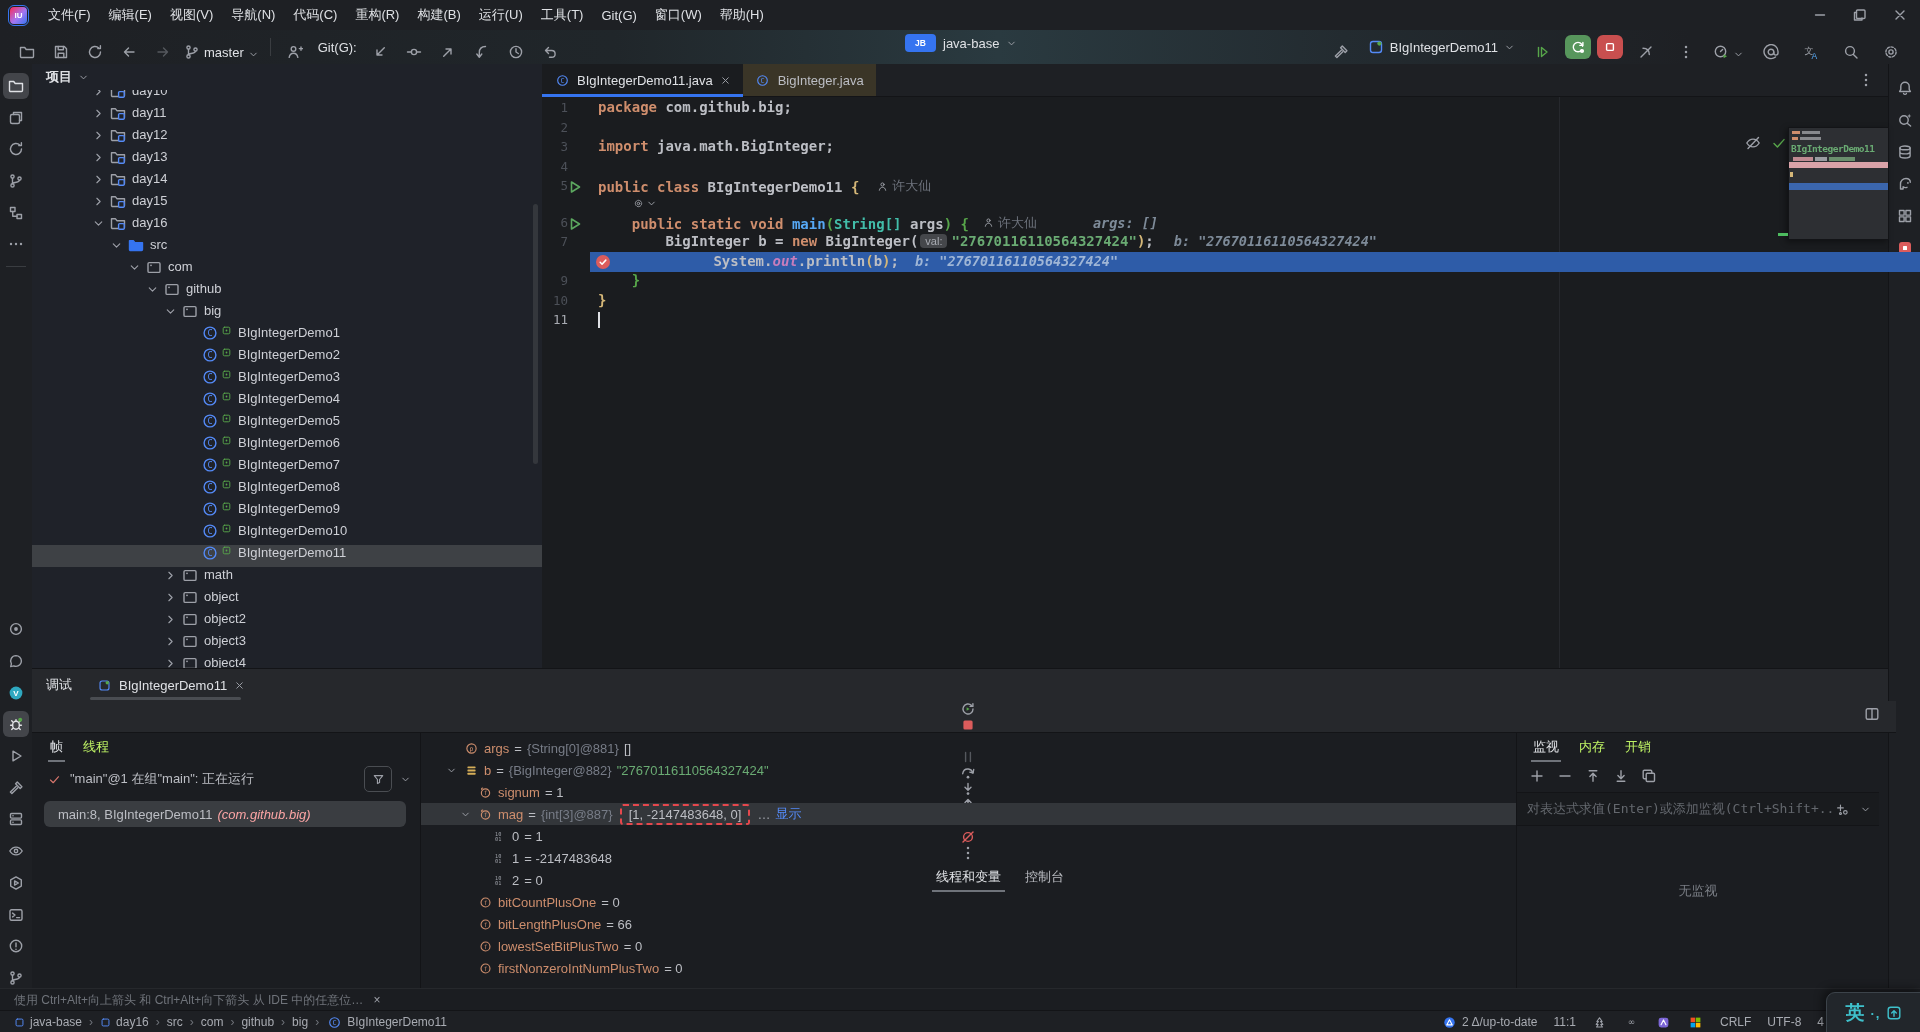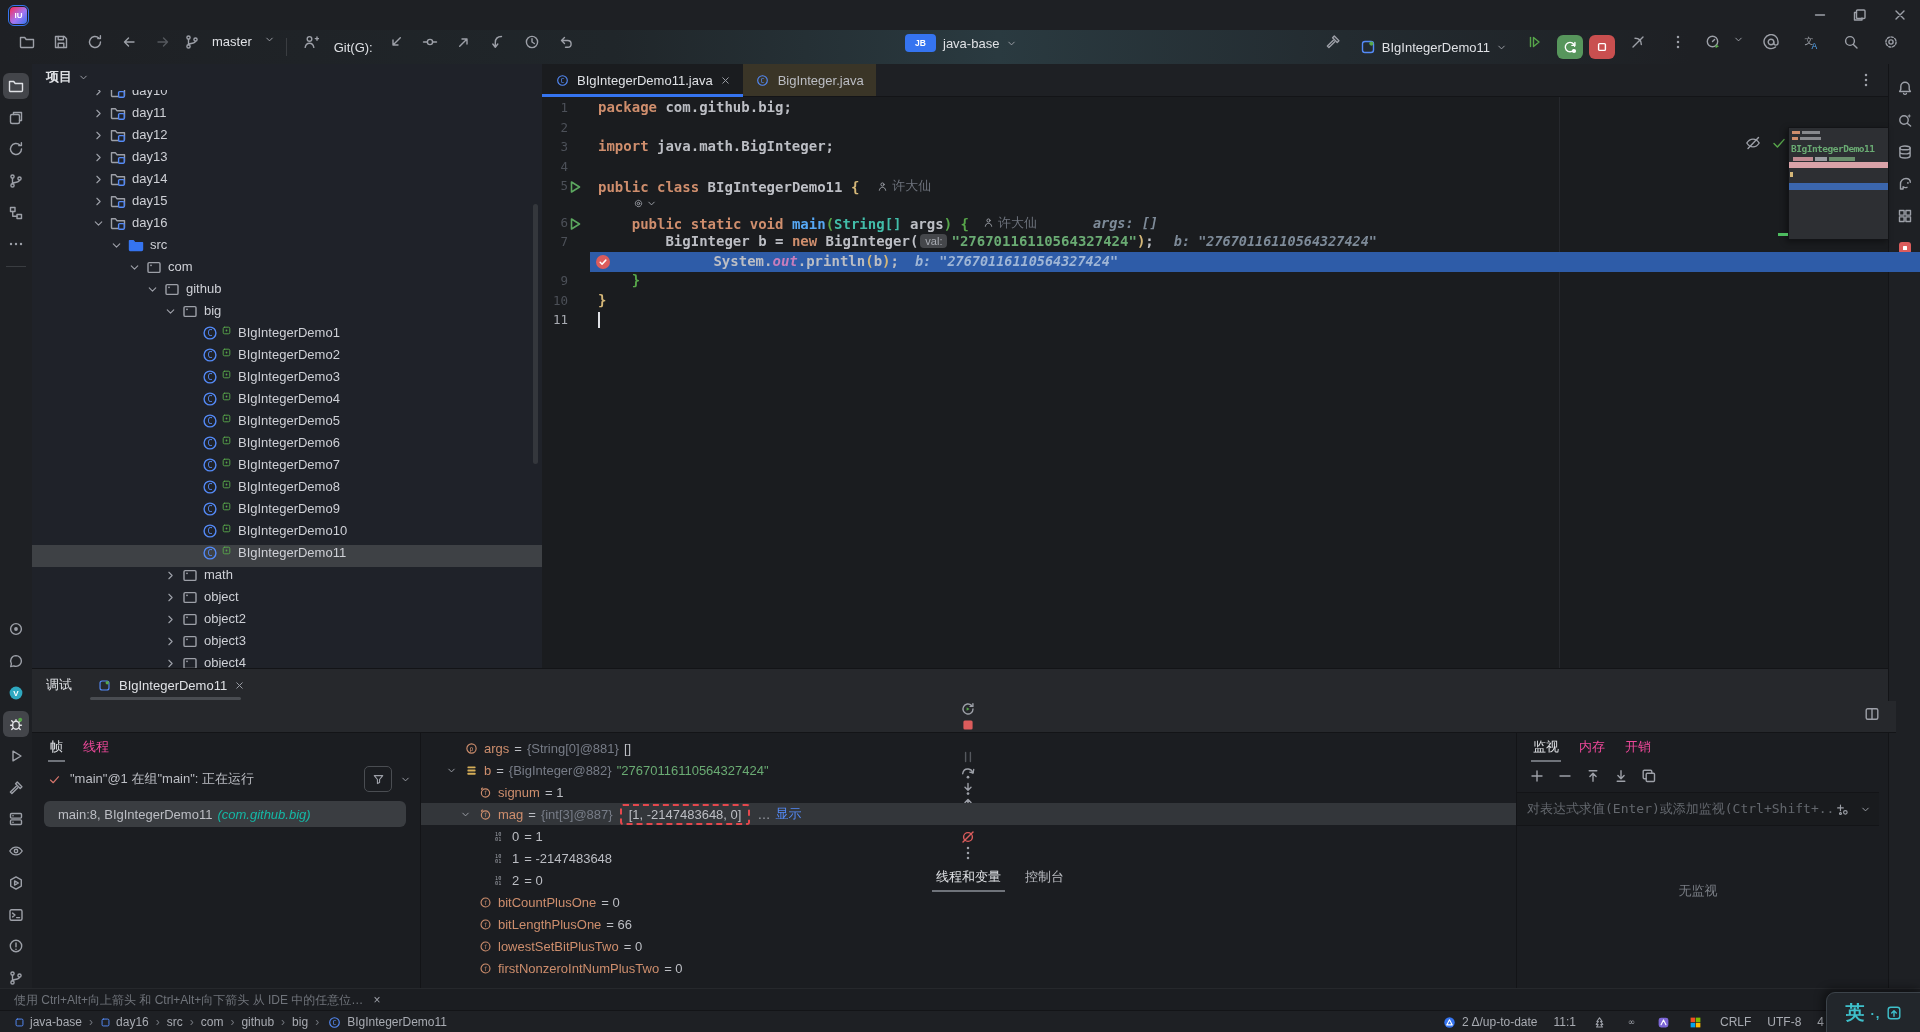--- a/index.html
+++ b/index.html
@@ -18,21 +18,21 @@
         background:linear-gradient(135deg,#fe2857,#a177f4 55%,#3574f0);outline:1px solid #3574f0;outline-offset:1px;
         display:flex;align-items:center;justify-content:center;font-size:8px;font-weight:bold;color:#fff;}
   .menu-item{padding:0 9px;height:22px;display:flex;align-items:center;border-radius:4px;color:#dfe1e5;font-size:13px;}
   #winctl{margin-left:auto;display:flex;}
   .winbtn{width:40px;height:30px;display:flex;align-items:center;justify-content:center;color:#dfe1e5;}
 
   
   #toolbar{left:0;top:30px;width:1920px;height:34px;
      background:linear-gradient(90deg,#1e2024 0%,#20262a 32%,#2a3a40 52%,#232b30 70%,#1e2024 88%);
      display:flex;align-items:center;}
-  .tbtn{height:26px;min-width:26px;border-radius:5px;display:flex;align-items:flex-start;justify-content:center;gap:12px;padding:0 4px;}
+  .tbtn{height:26px;min-width:26px;border-radius:5px;display:flex;align-items:flex-end;justify-content:center;gap:4px;padding:0 4px;}
   .tsep{width:1px;height:18px;background:#3a3d41;margin:0 7px;}
   #branch-label,#vcs-label{color:#dfe1e5;font-size:13px;}
   #proj-chip{position:absolute;left:905px;top:34px;display:flex;align-items:center;gap:7px;}
   #jb-badge{width:31px;height:18px;border-radius:4px;background:#3574f0;color:#fff;font-size:8.5px;font-weight:bold;
             display:flex;align-items:center;justify-content:center;}
   #toolbar-right{margin-left:auto;display:flex;align-items:center;gap:6px;padding-right:12px;}
   #runcfg{display:flex;align-items:center;gap:6px;padding:0 4px;}
   .sqbtn{width:26px;height:24px;border-radius:6px;display:flex;align-items:center;justify-content:center;}
   .sqbtn.green{background:#57965c;}
   .sqbtn.red{background:#c94f4f;}
@@ -97,28 +97,28 @@
   #dbg-toolrow{position:absolute;left:0;top:32px;width:100%;height:31px;background:#26282c;border-bottom:1px solid #131417;display:flex;align-items:center;}
   .dtbtn{width:24px;height:24px;margin:0 2.5px;border-radius:5px;display:flex;align-items:center;justify-content:center;}
   .dtab{padding:0 12px;height:31px;display:flex;align-items:center;color:#bcbec4;position:relative;font-size:13px;}
   .dtab.active{color:#dfe1e5;}
   .dtab.active:after{content:"";position:absolute;left:8px;right:8px;bottom:0;height:2.5px;background:#6f737a;}
   #dbg-split{position:absolute;right:8px;top:37px;}
   #frames{position:absolute;left:0;top:63px;width:387px;height:257px;}
   #vars{position:absolute;left:388px;top:63px;width:1128px;height:257px;border-left:1px solid #131417;}
   #watches{position:absolute;left:1484px;top:63px;width:372px;height:257px;border-left:1px solid #131417;}
   .subtabs{display:flex;align-items:center;height:30px;padding-left:8px;}
-  .stab{padding:0 10px;height:30px;display:flex;align-items:center;color:#ec4899;position:relative;}
+  .stab{padding:0 10px;height:30px;display:flex;align-items:center;color:#bef264;position:relative;}
   .stab.active{color:#dfe1e5;}
   .stab.active:after{content:"";position:absolute;left:8px;right:8px;bottom:0;height:2.5px;background:#6f737a;}
   #thread-row{display:flex;align-items:center;height:30px;margin-top:2px;padding:0 8px 0 14px;gap:8px;}
   #thread-label{color:#bcbec4;}
   #funnel-btn{margin-left:auto;width:26px;height:24px;border:1px solid #4a4d52;border-radius:5px;display:flex;align-items:center;justify-content:center;}
   #frame-pill{margin:7px 10px 0 12px;height:26px;border-radius:6px;background:#3a3d41;display:flex;align-items:center;padding-left:14px;gap:5px;width:348px;}
-  .pkg-dim{color:#14b8a6;font-style:italic;}
+  .pkg-dim{color:#fca5a5;font-style:italic;}
   .vrow{position:absolute;left:0;width:100%;height:22px;display:flex;align-items:center;gap:5px;font-size:13px;}
   .vrow.hover{background:#33363a;}
   .vchev{width:14px;display:flex;justify-content:center;}
   .vname{color:#ce8e6d;}
   .vtype{color:#777c87;}
   .vstr{color:#6aab73;}
   .vlink{color:#548af7;}
   .vdots{color:#9da0a8;}
   .vboxed{border:2.5px dashed #e5484d;border-radius:3px;padding:1px 7px;margin:0 2px;color:#bcbec4;}
   #watch-toolbar{display:flex;align-items:center;gap:12px;height:28px;padding-left:12px;}
@@ -140,20 +140,34 @@
        box-shadow:-3px -3px 10px rgba(0,0,0,.45);display:flex;align-items:center;justify-content:center;gap:6px;z-index:9;}
   #ime .zh{color:#3fc1cc;font-size:19px;font-weight:bold;}
   #ime .pp{color:#3fc1cc;font-size:13px;font-weight:bold;letter-spacing:1px;}
 </style>
 </head>
 <body>
 
 <div id="app">
   <div id="titlebar" class="abs">
     <div id="logo">IU</div>
+    <div id="menubar" class="row">
+        <div class="menu-item">文件(F)</div>
+        <div class="menu-item">编辑(E)</div>
+        <div class="menu-item">视图(V)</div>
+        <div class="menu-item">导航(N)</div>
+        <div class="menu-item">代码(C)</div>
+        <div class="menu-item">重构(R)</div>
+        <div class="menu-item">构建(B)</div>
+        <div class="menu-item">运行(U)</div>
+        <div class="menu-item">工具(T)</div>
+        <div class="menu-item">Git(G)</div>
+        <div class="menu-item">窗口(W)</div>
+        <div class="menu-item">帮助(H)</div>
+      </div>
     <div id="winctl">
         <div class="winbtn">
           <span class="ic ">
             <svg viewBox="0 0 16 16" fill="none" stroke="currentColor" stroke-width="1.4" stroke-linecap="round" stroke-linejoin="round">
               <path d="M3.5 8h9"></path>
             </svg>
           </span>
         </div>
         <div class="winbtn">
           <span class="ic ">

